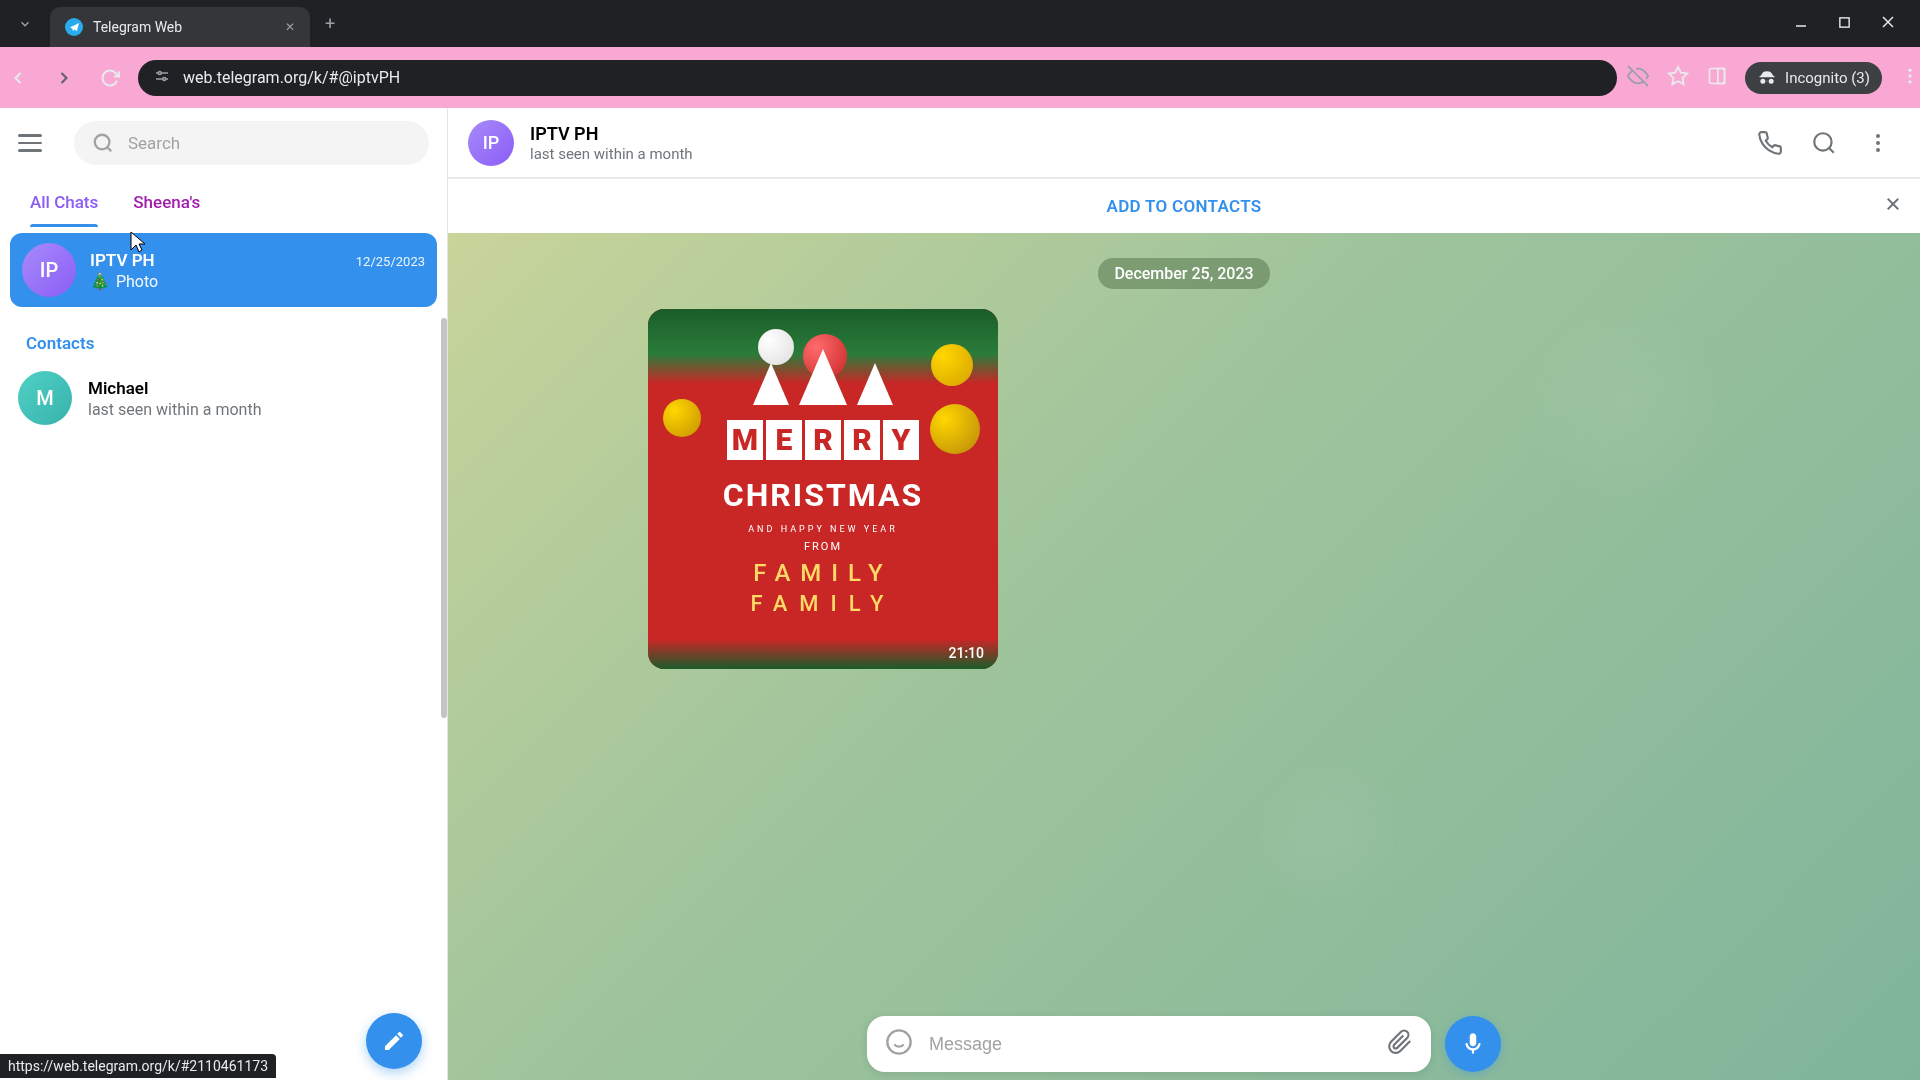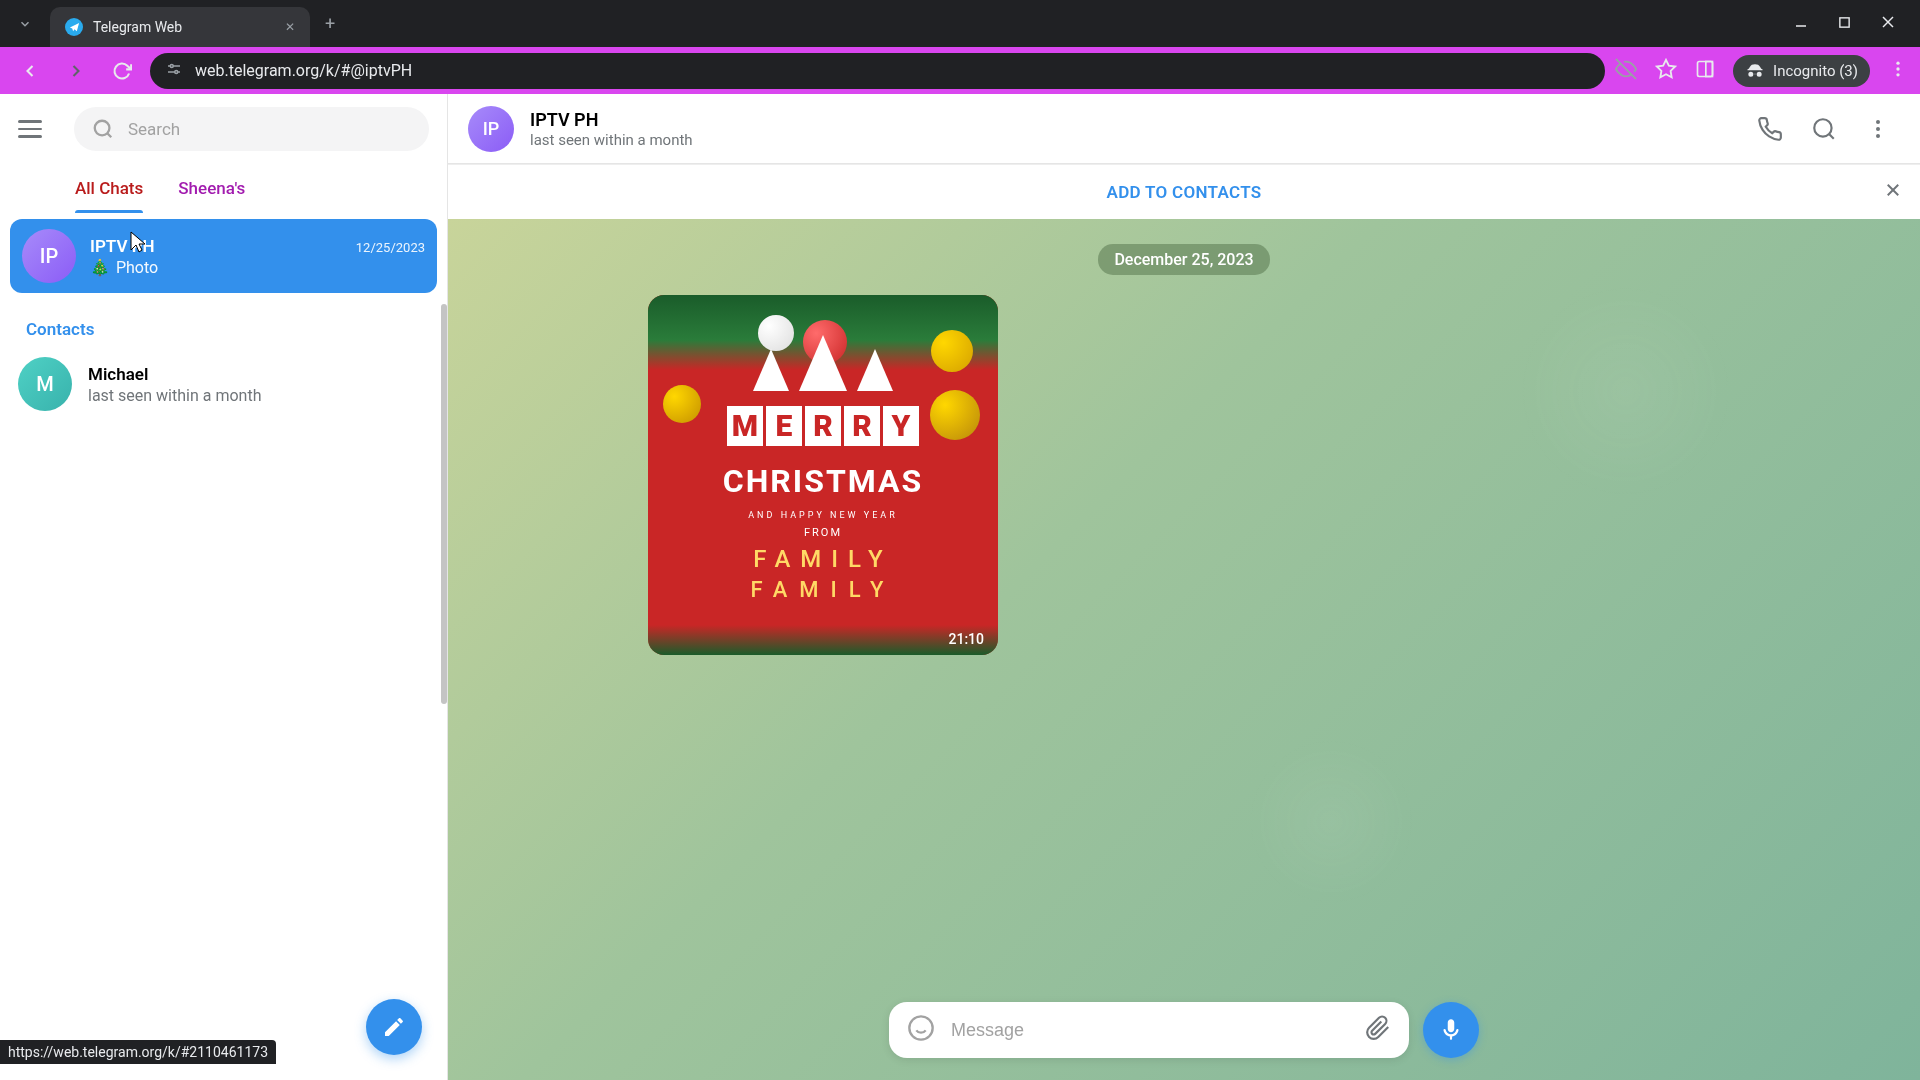--- a/index.html
+++ b/index.html
@@ -11,40 +11,40 @@
 .tab { background: #35363a; border-radius: 10px 10px 0 0; height: 40px; margin-top: 7px; margin-left: 10px; padding: 0 15px; display: flex; align-items: center; gap: 10px; min-width: 260px; position: relative; }
 .tab-icon { width: 18px; height: 18px; background: #2AABEE; border-radius: 50%; display: flex; align-items: center; justify-content: center; }
 .tab-icon svg { width: 11px; height: 11px; }
 .tab-title { color: #e8eaed; font-size: 14px; }
 .tab-close { margin-left: auto; color: #9aa0a6; font-size: 12px; cursor: pointer; }
 .new-tab { color: #9aa0a6; margin-left: 15px; font-size: 18px; cursor: pointer; }
 .window-controls { margin-left: auto; display: flex; gap: 30px; padding-right: 25px; color: #e8eaed; }
 .window-controls span { cursor: pointer; }
 
 
-.address-bar-row { background: #d946ef; height: 47px; display: flex; align-items: center; padding: 0 12px; gap: 10px; }
+.address-bar-row { background: #f9a8d4; height: 61px; display: flex; align-items: center; padding: 0 0; gap: 10px; }
 .nav-btn { width: 36px; height: 36px; display: flex; align-items: center; justify-content: center; color: #e8eaed; cursor: pointer; border-radius: 50%; }
 .nav-btn.disabled { color: #5f6368; }
 .address-bar { flex: 1; background: #202124; border-radius: 20px; height: 36px; display: flex; align-items: center; padding: 0 15px; color: #e8eaed; font-size: 16px; gap: 12px; }
 .site-settings { color: #9aa0a6; cursor: pointer; }
 .addr-icons { display: flex; gap: 18px; align-items: center; color: #e8eaed; }
 .incognito-badge { background: #3c4043; border-radius: 16px; height: 32px; padding: 0 12px; display: flex; align-items: center; gap: 8px; font-size: 15px; color: #e8eaed; }
 
 
 .app { display: flex; height: calc(1080px - 94px); background: white; position: relative; }
 
 
 .sidebar { width: 448px; border-right: 1px solid #e5e5e5; display: flex; flex-direction: column; position: relative; }
 .sidebar-header { display: flex; align-items: center; padding: 10px 18px; gap: 32px; height: 70px; }
 .menu-btn { width: 24px; height: 24px; display: flex; flex-direction: column; justify-content: center; gap: 5px; cursor: pointer; }
 .menu-btn span { height: 2.5px; background: #707579; border-radius: 2px; }
 .search-box { flex: 1; background: #f4f4f5; border-radius: 22px; height: 44px; display: flex; align-items: center; padding: 0 18px; gap: 14px; color: #a2a2a2; font-size: 17px; }
 .tabs { display: flex; padding: 0 30px; gap: 35px; border-bottom: 1px solid transparent; }
 .tabs .tab-item { padding: 14px 0; font-size: 17px; font-weight: 500; color: #a21caf; cursor: pointer; position: relative; }
-.tabs .tab-item.active { color: #b91c1c; margin-left: 45px; }
+.tabs .tab-item.active { color: #8b5cf6; }
 .tabs .tab-item.active::after { content: ''; position: absolute; bottom: -1px; left: 0; right: 0; height: 3.5px; background: #3390ec; border-radius: 3px 3px 0 0; }
 .chat-list { padding: 6px 10px; }
 .chat-item { display: flex; align-items: center; padding: 10px 12px; border-radius: 12px; cursor: pointer; gap: 14px; }
 .chat-item.active { background: #3390ec; color: white; }
 .avatar { width: 54px; height: 54px; border-radius: 50%; display: flex; align-items: center; justify-content: center; font-weight: 500; font-size: 20px; color: white; flex-shrink: 0; }
 .avatar.purple { background: linear-gradient(135deg, #a78bfa, #8b5cf6); }
 .avatar.teal { background: linear-gradient(135deg, #4fd1c5, #38b2ac); }
 .chat-info { flex: 1; overflow: hidden; }
 .chat-top { display: flex; justify-content: space-between; align-items: baseline; }
 .chat-name { font-weight: 600; font-size: 17px; }
@@ -88,21 +88,21 @@
 .tree.big { border-left-width: 24px; border-right-width: 24px; border-bottom-width: 56px; margin-top: -14px; }
 .merry { display: flex; gap: 3px; }
 .merry span { background: white; color: #c92626; font-weight: 900; font-size: 30px; width: 36px; height: 40px; display: flex; align-items: center; justify-content: center; }
 .christmas { font-weight: 700; font-size: 32px; letter-spacing: 2px; margin-top: 16px; }
 .sub { font-size: 9px; letter-spacing: 3px; margin-top: 10px; }
 .sub2 { font-size: 11px; letter-spacing: 2px; margin-top: 6px; }
 .family { font-size: 24px; letter-spacing: 10px; color: #ffd966; margin-top: 6px; font-weight: 500; }
 .family2 { font-size: 22px; letter-spacing: 12px; color: #ffd966; margin-top: 4px; font-weight: 500; }
 
 .composer-wrap { position: absolute; bottom: 22px; left: 50%; transform: translateX(-50%); display: flex; align-items: center; gap: 14px; z-index: 2; }
-.composer { background: white; border-radius: 18px; width: 520px; height: 56px; display: flex; align-items: center; padding: 12px 18px; gap: 16px; box-shadow: 0 2px 8px rgba(0,0,0,0.1); }
+.composer { background: white; border-radius: 18px; width: 564px; height: 56px; display: flex; align-items: center; padding: 12px 18px; gap: 16px; box-shadow: 0 2px 8px rgba(0,0,0,0.1); }
 .composer input { flex: 1; border: none; outline: none; font-size: 18px; color: #707579; }
 .composer input::placeholder { color: #a2a2a2; }
 .voice-btn { width: 56px; height: 56px; border-radius: 50%; background: #3390ec; display: flex; align-items: center; justify-content: center; color: white; cursor: pointer; box-shadow: 0 2px 8px rgba(51,144,236,0.4); }
 
 .status-link { position: absolute; bottom: 16px; left: 0; background: #202124; color: #e8eaed; font-size: 14px; padding: 4px 8px; border-radius: 0 4px 0 0; z-index: 100; }
 
 
 .cursor { position: absolute; top: 230px; left: 127px; z-index: 200; pointer-events: none; }
 </style>
 </head>

